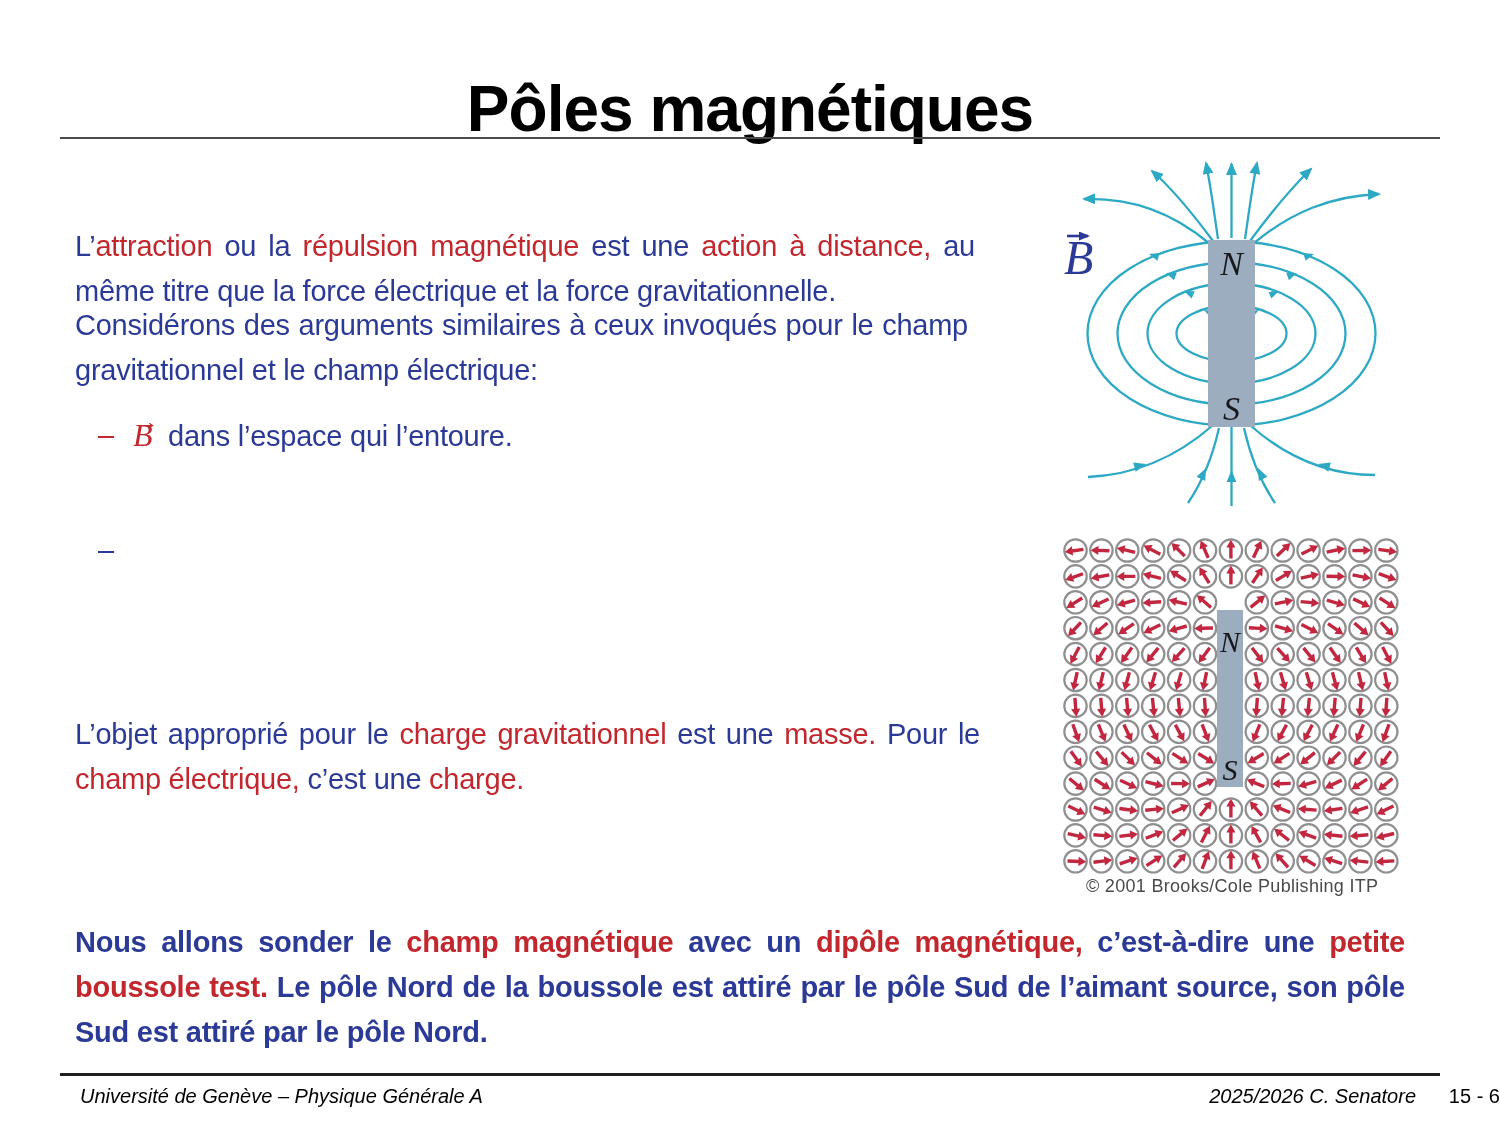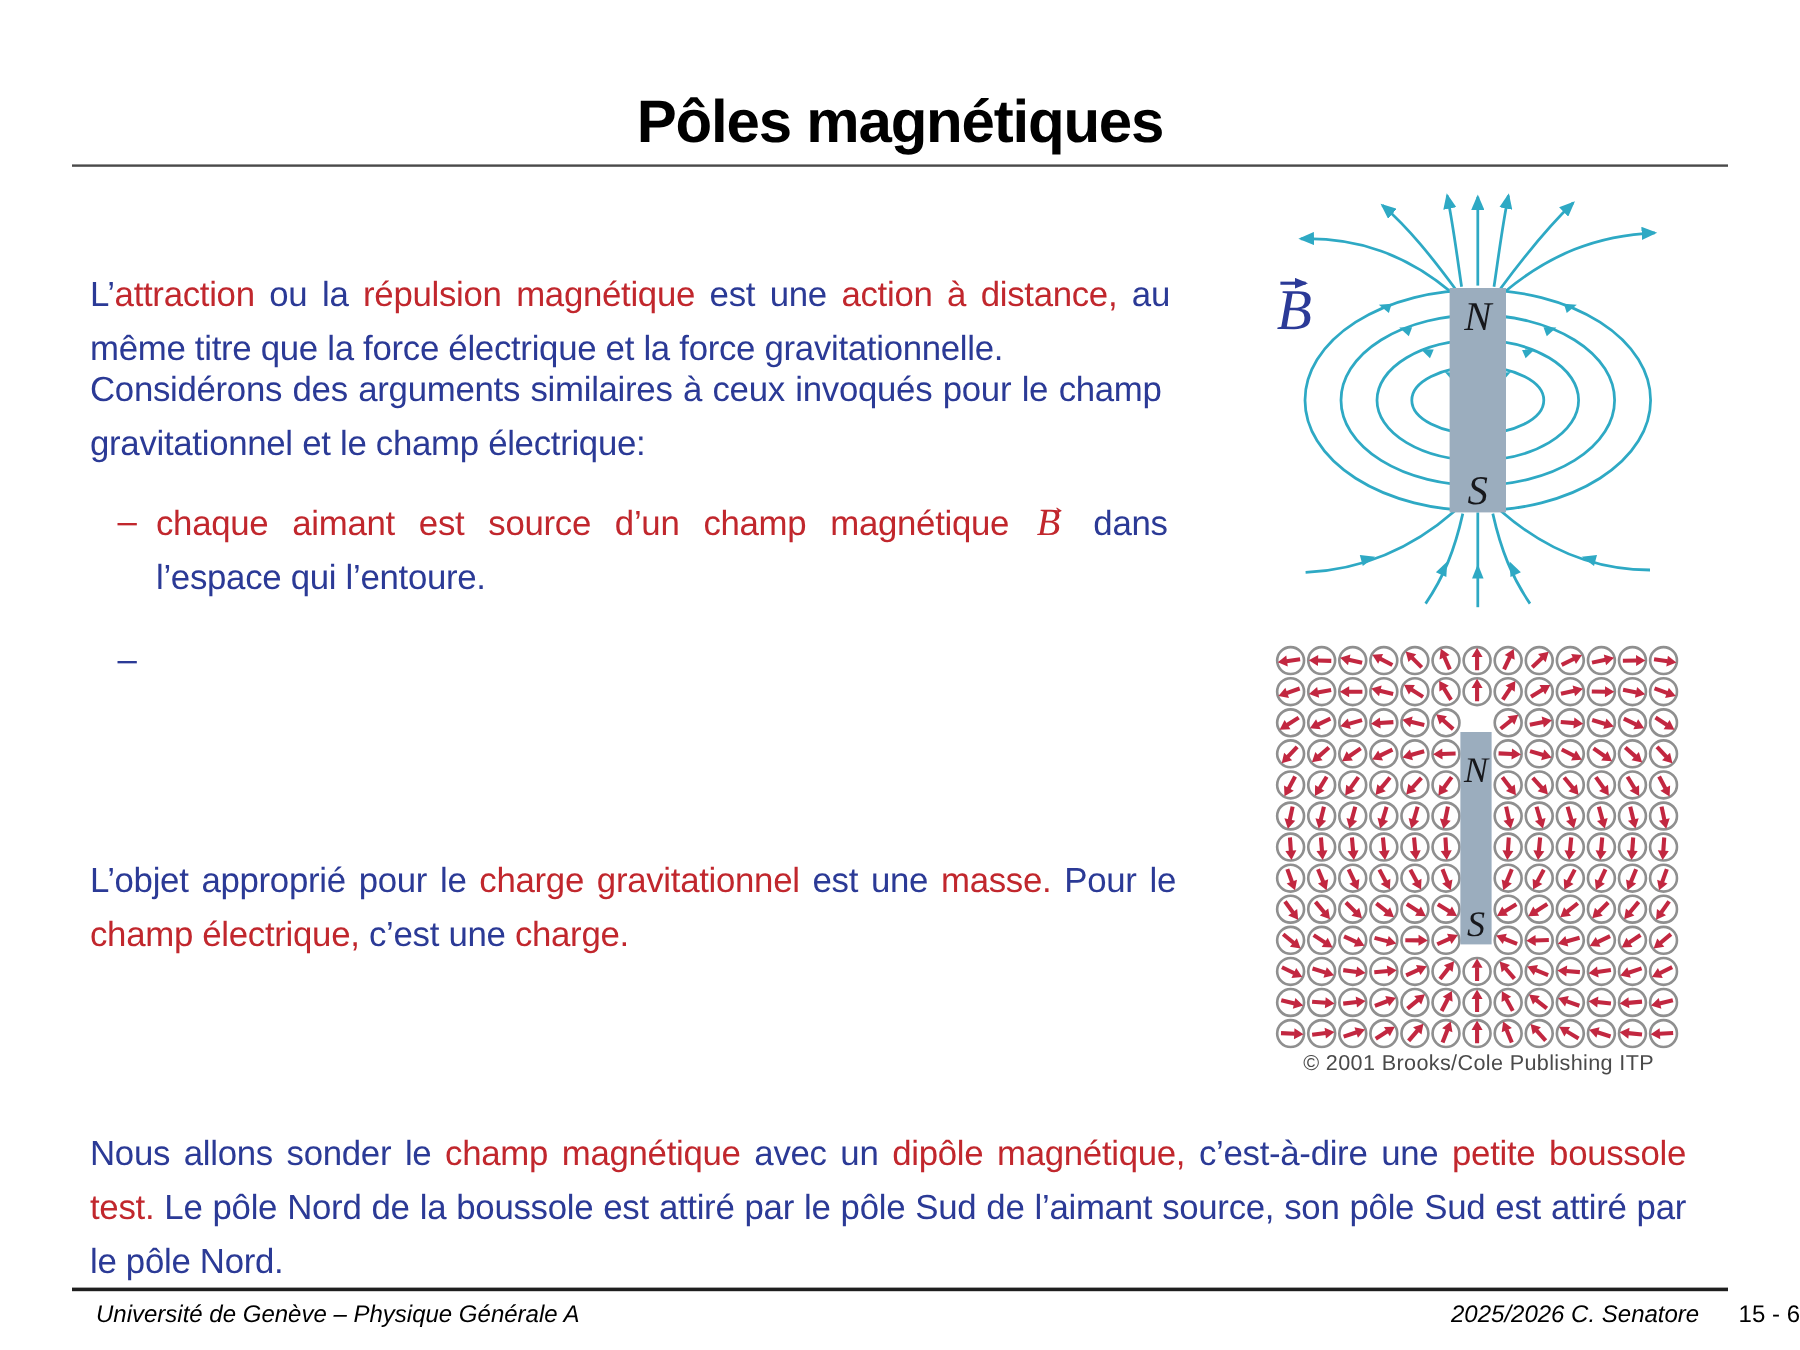--- a/index.html
+++ b/index.html
@@ -4,35 +4,35 @@
 <style>
   :root{
     --blue:#2b3a96; --red:#c1272d; --teal:#2ea9c4; --navy:#2b3a97;
     --magnet:#9badbe; --ring:#8f8f8f; --needle:#c22740; --black:#111;
   }
   *{margin:0;padding:0;box-sizing:border-box}
   html,body{background:#ffffff}
   body{width:1500px;height:1125px;position:relative;overflow:hidden;
        font-family:"Liberation Sans",sans-serif;}
   .title{position:absolute;top:72px;left:0;width:1500px;text-align:center;
-         font-size:50px;font-weight:bold;letter-spacing:-1px;color:#000;}
+         font-size:64px;font-weight:bold;letter-spacing:-1px;color:#000;}
   .rule-top{position:absolute;top:137px;left:60px;width:1380px;height:2px;background:#4a4a4a;}
   .rule-bottom{position:absolute;top:1073px;left:60px;width:1380px;height:3px;background:#1f1f1f;}
 
   .para{position:absolute;font-size:29px;line-height:45px;letter-spacing:-0.25px;
         text-align:justify;color:var(--blue);}
   .c-blue{color:var(--blue)} .c-red{color:var(--red)}
   #p1{left:75px;top:188px;width:900px;margin-top:36px;}
   #p2{left:75px;top:303px;width:893px;}
   .bullet{position:absolute;left:130px;width:843px;font-size:29px;line-height:45px;
           letter-spacing:-0.25px;text-align:justify;color:var(--blue);}
   #b1{top:413px} #b2{top:528px}
   .dash{position:absolute;left:-32px;top:0;}
   #p3{left:75px;top:712px;width:905px;}
-  #p4{left:75px;top:940px;width:1330px;}
+  #p4{left:75px;top:920px;width:1330px;font-weight:bold;}
 
   .vec{position:relative;font-family:"Liberation Serif",serif;font-style:italic;
        font-size:32px;padding:0 8px 0 3px;}
   .vec-arrow{position:absolute;left:2px;top:-17px;font-size:21px;font-style:normal;
              transform:scaleX(1.3);transform-origin:left center;}
 
   #fig1{position:absolute;left:1060px;top:150px;width:340px;height:360px;}
   #fig2{position:absolute;left:1062px;top:537px;width:337px;height:337px;}
   .fl{stroke:var(--teal);stroke-width:2.3;fill:none;}
   .tri{fill:var(--teal);stroke:none;}
@@ -49,21 +49,21 @@
 </head>
 <body>
 
 <h1 class="title">Pôles magnétiques</h1>
 <div class="rule-top"></div>
 
 <p class="para" id="p1"><span class="c-blue">L’</span><span class="c-red">attraction</span><span class="c-blue"> ou la </span><span class="c-red">répulsion magnétique</span><span class="c-blue"> est une </span><span class="c-red">action à distance,</span><span class="c-blue"> au même titre que la force électrique et la force gravitationnelle.</span></p>
 <p class="para" id="p2"><span class="c-blue">Considérons des arguments similaires à ceux invoqués pour le champ gravitationnel et le champ électrique:</span></p>
 
 <div class="bullet" id="b1">
-  <span class="dash c-red">–</span><span><span class="c-red">chaque aimant est source d’un champ magnétique </span><span class="vec c-red"><span class="vec-arrow">→</span>B</span><span class="c-blue"> dans l’espace qui l’entoure.</span></span>
+  <span class="dash c-red">–</span><span><span class="vec c-red"><span class="vec-arrow">→</span>B</span><span class="c-blue"> dans l’espace qui l’entoure.</span></span>
 </div>
 <div class="bullet" id="b2">
   <span class="dash c-blue">–</span>
 </div>
 
 <p class="para" id="p3"><span class="c-blue">L’objet approprié pour le </span><span class="c-red">charge gravitationnel</span><span class="c-blue"> est une </span><span class="c-red">masse.</span><span class="c-blue"> Pour le </span><span class="c-red">champ électrique,</span><span class="c-blue"> c’est une </span><span class="c-red">charge.</span></p>
 <p class="para" id="p4"><span class="c-blue">Nous allons sonder le </span><span class="c-red">champ magnétique</span><span class="c-blue"> avec un </span><span class="c-red">dipôle magnétique,</span><span class="c-blue"> c’est-à-dire une </span><span class="c-red">petite boussole test.</span><span class="c-blue"> Le pôle Nord de la boussole est attiré par le pôle Sud de l’aimant source, son pôle Sud est attiré par le pôle Nord.</span></p>
 
 <svg id="fig1" viewBox="0 0 340 360">
   <defs>

